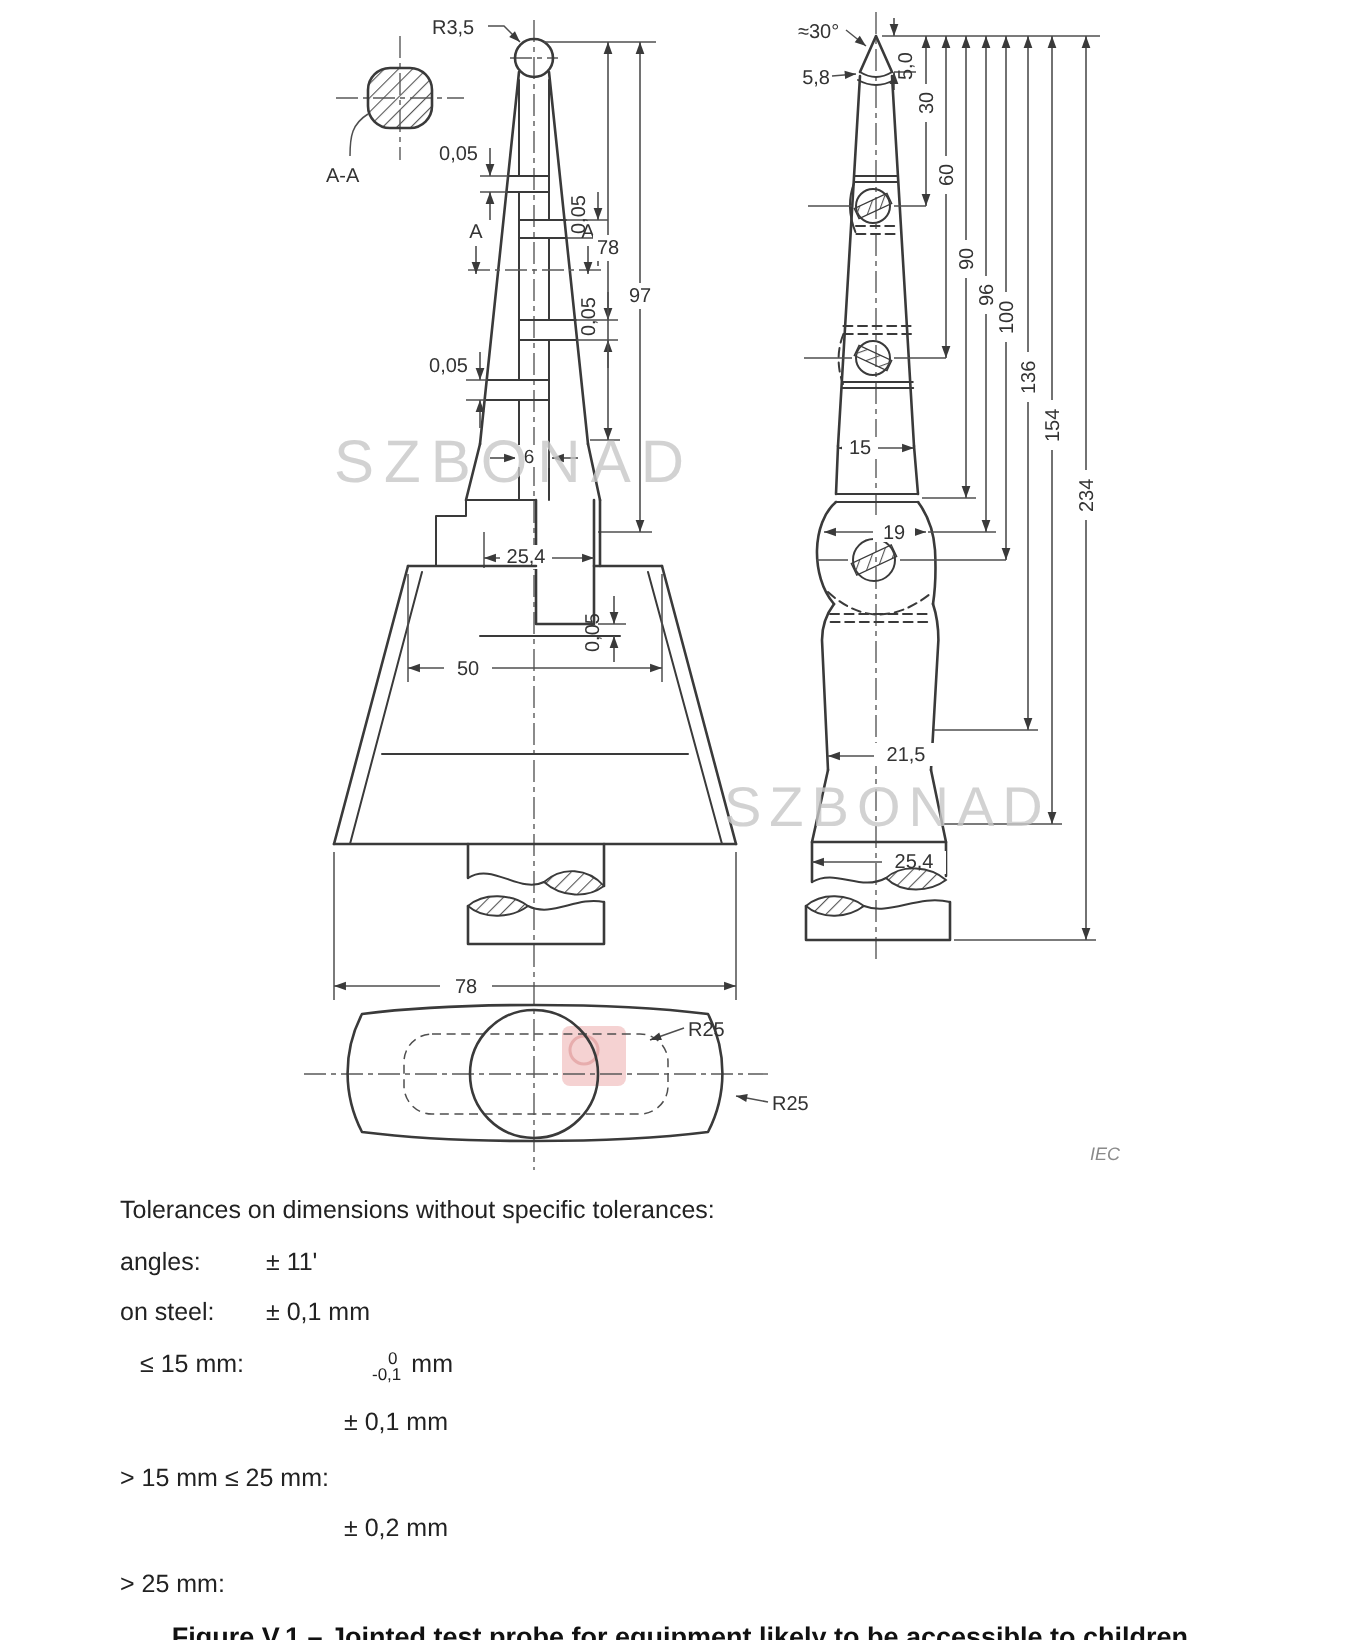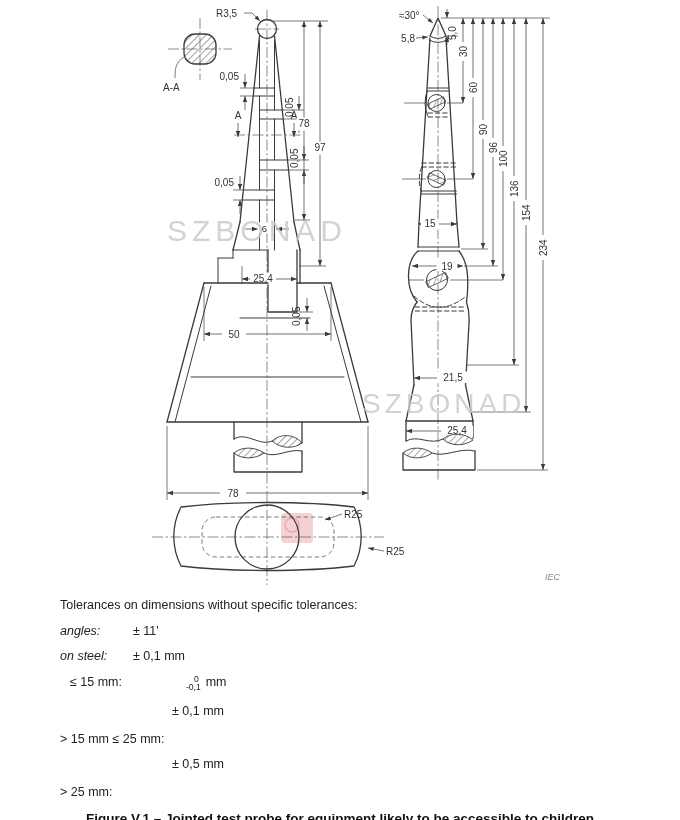--- a/index.html
+++ b/index.html
@@ -17,21 +17,21 @@
   .lens { fill:url(#hatch); stroke:#3a3a3a; stroke-width:0.9; }
   .wr { fill:#ffffff; }
   text.d  { font-size:10px; fill:#333333; }
   text.d6 { font-size:9.5px; fill:#333333; }
   .wm { fill:#c8c8c8; opacity:0.8; font-size:30px; letter-spacing:5px; }
   .wm2{ font-size:28px; letter-spacing:4px; }
   .iec{ font-size:9px; font-style:italic; fill:#8a8a8a; }
 
   .notes { padding:6px 0 0 60px; font-size:12.5px; color:#222222; }
   .note-row { display:flex; margin-bottom:11.5px; align-items:flex-start; }
-  .nlabel-a { display:inline-block; width:73px;font-style:italic; }
+  .nlabel-a { display:inline-block; width:73px; }
   .nlabel-b { display:inline-block; width:112px;margin-top:28px; }
   .nlabel-c { display:inline-block; width:116px; }
   .indent { padding-left:10px; }
   .frac { display:inline-flex; flex-direction:column; font-size:8.5px; line-height:1.05; vertical-align:middle; }
   .frac .ft { padding-left:8px; }
   .unit { margin-left:5px; }
   .caption { text-align:center; font-weight:bold; font-size:13.5px; margin-top:10px; color:#111111; }
 </style>
 </head>
 <body>
@@ -306,17 +306,17 @@
       <span class="fb">-0,1</span>
     </span>
     <span class="unit">mm</span>
   </div>
   <div class="note-row">
     <span class="nlabel-b">&gt; 15 mm ≤ 25 mm:</span>
     <span>± 0,1 mm</span>
   </div>
   <div class="note-row">
     <span class="nlabel-b">&gt; 25 mm:</span>
-    <span>± 0,5 mm</span>
+    <span>± 0,2 mm</span>
   </div>
 </div>
 
 <div class="caption">Figure V.1 – Jointed test probe for equipment likely to be accessible to children</div>
 
 </body></html>

